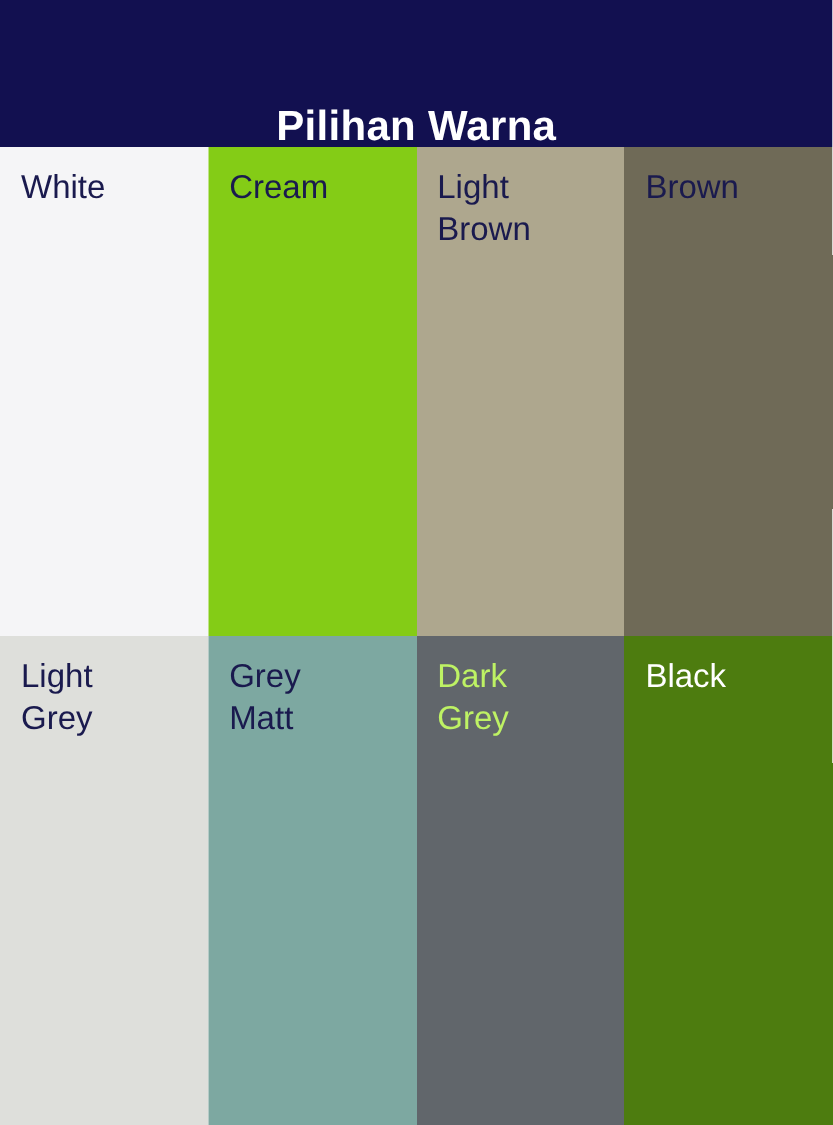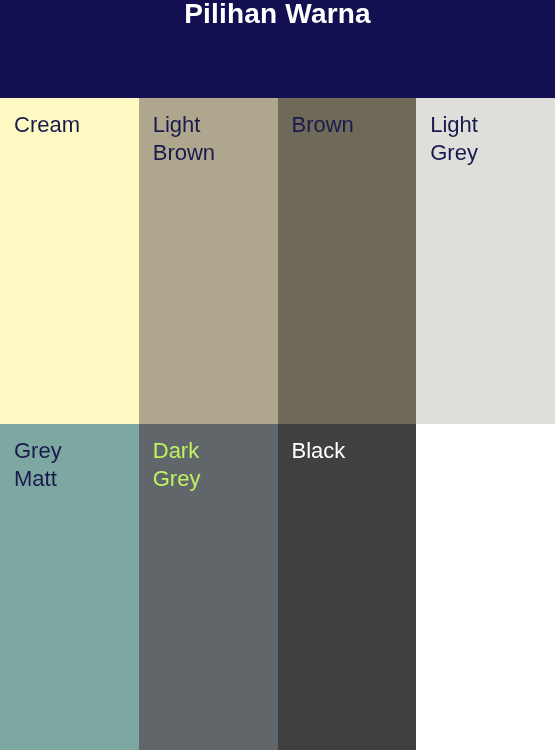--- a/index.html
+++ b/index.html
@@ -16,21 +16,21 @@
   .palette-page {
     width: 555px;
     height: 750px;
     display: flex;
     flex-direction: column;
   }
   .palette-header {
     height: 98px;
     flex: 0 0 98px;
     display: flex;
-    align-items: flex-start;
+    align-items: flex-end;
     justify-content: center;
   }
   .palette-title {
     font-size: 28px;
     font-weight: bold;
     letter-spacing: 0.2px;
     color: #ffffff;
     text-align: center;
     line-height: 1;
   }
@@ -59,22 +59,25 @@
 <body>
 
 <div class="palette-page">
 
   <div class="palette-header" style="background: rgb(18, 16, 80);">
     <div class="palette-title" style="color: rgb(255, 255, 255);">Pilihan Warna</div>
   </div>
 
   <div class="swatch-grid">
 
+    <div class="swatch" style="background: rgb(245, 245, 247);">
+      <div class="swatch-label" style="color: rgb(26, 26, 78);">White</div>
+    </div>
 
-    <div class="swatch" style="background: #fef9c3;">
+    <div class="swatch" style="background: #84cc16;">
       <div class="swatch-label" style="color: rgb(26, 26, 78);">Cream</div>
     </div>
 
     <div class="swatch" style="background: rgb(174, 167, 142);">
       <div class="swatch-label" style="color: rgb(26, 26, 78);">Light
 Brown</div>
     </div>
 
     <div class="swatch" style="background: rgb(111, 106, 87);">
       <div class="swatch-label" style="color: rgb(26, 26, 78);">Brown</div>
@@ -88,18 +91,18 @@
     <div class="swatch" style="background: rgb(125, 168, 161);">
       <div class="swatch-label" style="color: rgb(26, 26, 78);">Grey
 Matt</div>
     </div>
 
     <div class="swatch" style="background: rgb(97, 102, 107);">
       <div class="swatch-label" style="color: #bef264;">Dark
 Grey</div>
     </div>
 
-    <div class="swatch" style="background: #404040;">
+    <div class="swatch" style="background: #4d7c0f;">
       <div class="swatch-label" style="color: rgb(255, 255, 255);">Black</div>
     </div>
 
   </div>
 </div>
 
 </body></html>

